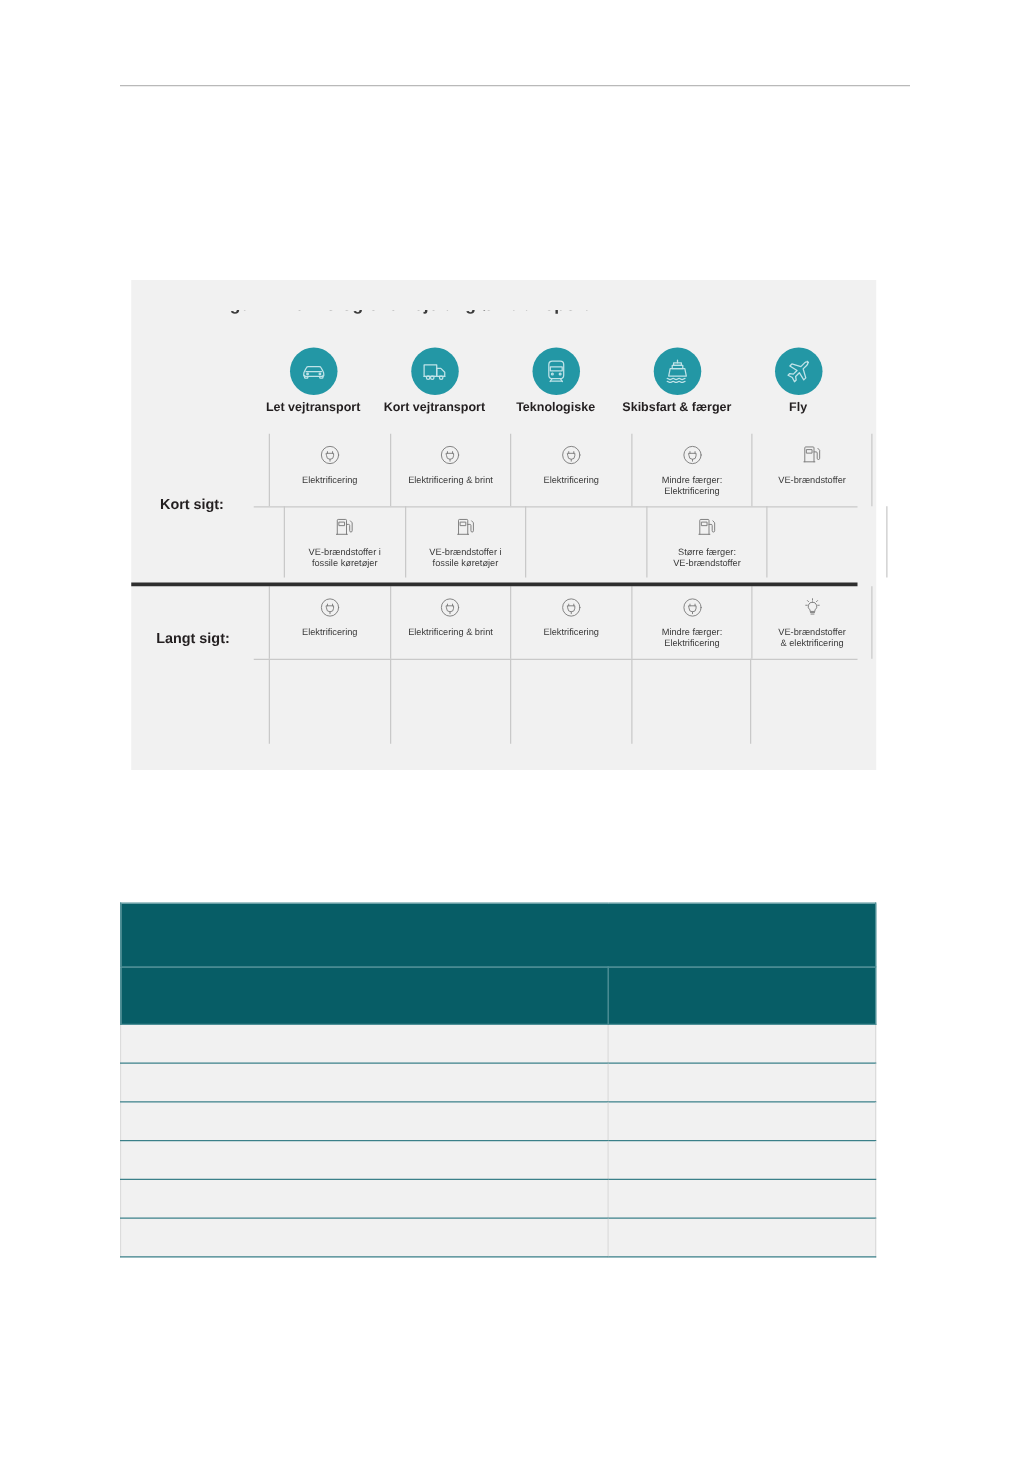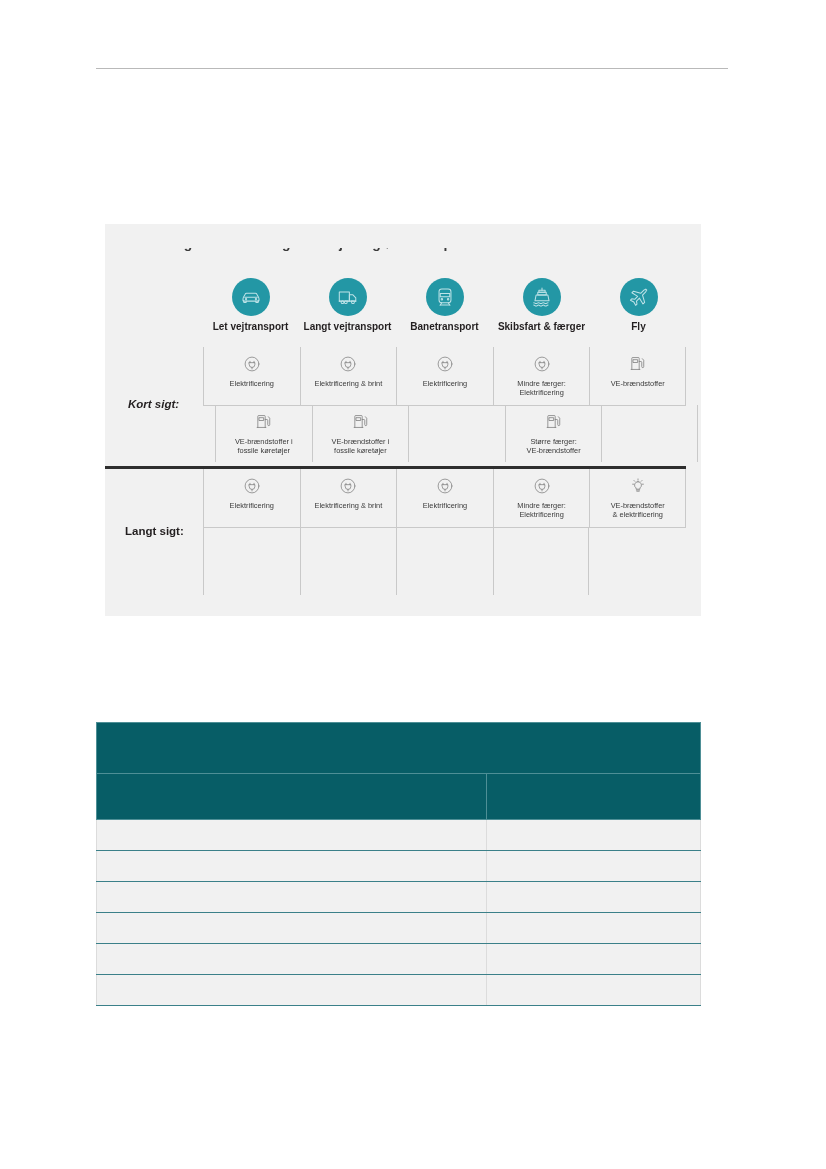--- a/index.html
+++ b/index.html
@@ -91,21 +91,21 @@
   
   .matrix {
     position: absolute;
     left: 203px;
     top: 347px;
     width: 483px;
     height: 248px;
   }
   .mrow {
     position: absolute;
-    left: 0;
+    left: 12px;
     width: 520px;
     display: flex;
   }
   .mrow.r1 { top: 0;   height: 58px; }
   .mrow.r2 { top: 58px;  height: 57px; margin-left: 12px; }
   .mrow.r3 { top: 122px; height: 58px; }
   .mrow.r4 { top: 180px; height: 68px; }
 
   .mcell {
     width: 96.6px;
@@ -150,22 +150,22 @@
   }
 
   
   .row-label {
     position: absolute;
     font-size: 11.5px;
     font-weight: bold;
     color: #231f20;
     white-space: nowrap;
   }
-  .row-label.kort  { left: 128px; top: 398px; font-style: italic; }
-  .row-label.langt { left: 125px; top: 525px; }
+  .row-label.kort  { left: 128px; top: 398px; }
+  .row-label.langt { left: 125px; top: 505px; }
 
   
   .btable {
     position: absolute;
     left: 96px;
     top: 722px;
     width: 604px;
     border-collapse: collapse;
     table-layout: fixed;
   }
@@ -230,35 +230,35 @@
     <div class="circle">
       <svg width="22" height="22" viewBox="0 0 24 24" fill="none" stroke="#bfe3e8" stroke-width="1.1" stroke-linecap="round" stroke-linejoin="round">
         <path d="M2.5 6.5h11v10h-11z"></path>
         <path d="M13.5 9.5h3.6l3.4 3.4v3.6h-7z"></path>
         <circle cx="6" cy="17.6" r="1.5"></circle>
         <circle cx="9.6" cy="17.6" r="1.5"></circle>
         <circle cx="17.4" cy="17.6" r="1.5"></circle>
         <path d="M2.5 16.5h1M11 16.5h1.2M15.4 16.5h.6M19.2 16.5h1.3"></path>
       </svg>
     </div>
-    <div class="col-head-label">Langt vejtransport</div>
+    <div class="col-head-label">Kort vejtransport</div>
   </div>
 
   <div class="col-head" style="left:194px;">
     <div class="circle">
       <svg width="22" height="22" viewBox="0 0 24 24" fill="none" stroke="#bfe3e8" stroke-width="1.1" stroke-linecap="round" stroke-linejoin="round">
         <rect x="5.5" y="3.2" width="13" height="15.2" rx="3"></rect>
         <path d="M6.8 8.2h10.4v3.4H6.8z"></path>
         <circle cx="8.6" cy="14.4" r=".8"></circle>
         <circle cx="15.4" cy="14.4" r=".8"></circle>
         <path d="M8.4 18.4 6.6 21M15.6 18.4 17.4 21"></path>
         <path d="M7.2 20.6h9.6"></path>
       </svg>
     </div>
-    <div class="col-head-label">Banetransport</div>
+    <div class="col-head-label">Teknologiske</div>
   </div>
 
   <div class="col-head" style="left:388px;">
     <div class="circle">
       <svg width="23" height="23" viewBox="0 0 24 24" fill="none" stroke="#bfe3e8" stroke-width="1.1" stroke-linecap="round" stroke-linejoin="round">
         <path d="M20.6 4.2c-.8-.8-2.2-.7-3.2.3l-3.1 3.1-7.5-2.2-1.7 1.7 6 3.7-3.1 3.1-3-.5-1.4 1.4 3.5 1.9 1.9 3.5 1.4-1.4-.5-3 3.1-3.1 3.7 6 1.7-1.7-2.2-7.5 3.1-3.1c1-1 1.1-2.4.3-3.2Z"></path>
       </svg>
     </div>
     <div class="col-head-label">Fly</div>
   </div>

